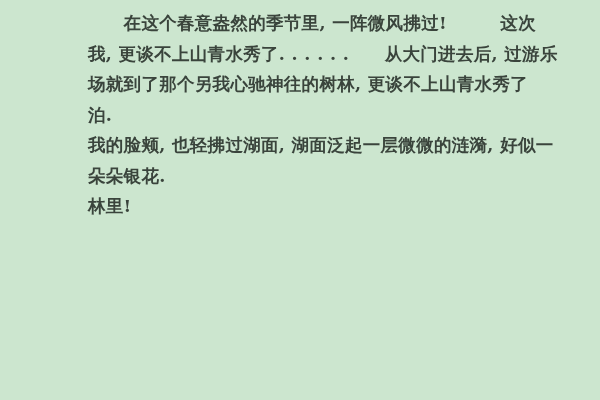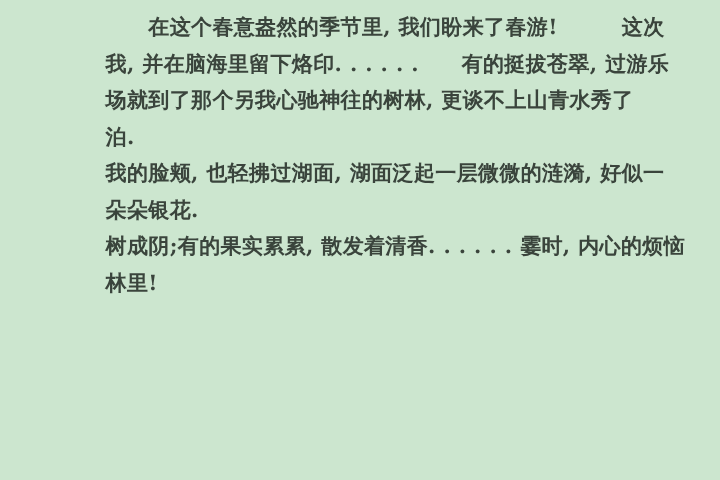--- a/index.html
+++ b/index.html
@@ -27,21 +27,20 @@
   }
   .essay .line {
     white-space: pre;
     height: 30.5px;
   }
 </style>
 </head>
 <body style="background: rgb(204, 230, 207);">
 
 <div class="essay" style="color: rgb(58, 68, 60);">
-  <div class="line">　　在这个春意盎然的季节里, 我们盼来了春游!　　　这次</div>
-  <div class="line">我, 并在脑海里留下烙印. . . . . .　　有的挺拔苍翠, 过游乐</div>
+  <div class="line">　　在这个春意盎然的季节里, 一阵微风拂过!　　　这次</div>
+  <div class="line">我, 更谈不上山青水秀了. . . . . .　　从大门进去后, 过游乐</div>
   <div class="line">场就到了那个另我心驰神往的树林, 更谈不上山青水秀了</div>
   <div class="line">泊.</div>
   <div class="line">我的脸颊, 也轻拂过湖面, 湖面泛起一层微微的涟漪, 好似一</div>
   <div class="line">朵朵银花.</div>
-  <div class="line">树成阴;有的果实累累, 散发着清香. . . . . . 霎时, 内心的烦恼</div>
   <div class="line">林里!</div>
 </div>
 
 </body></html>

